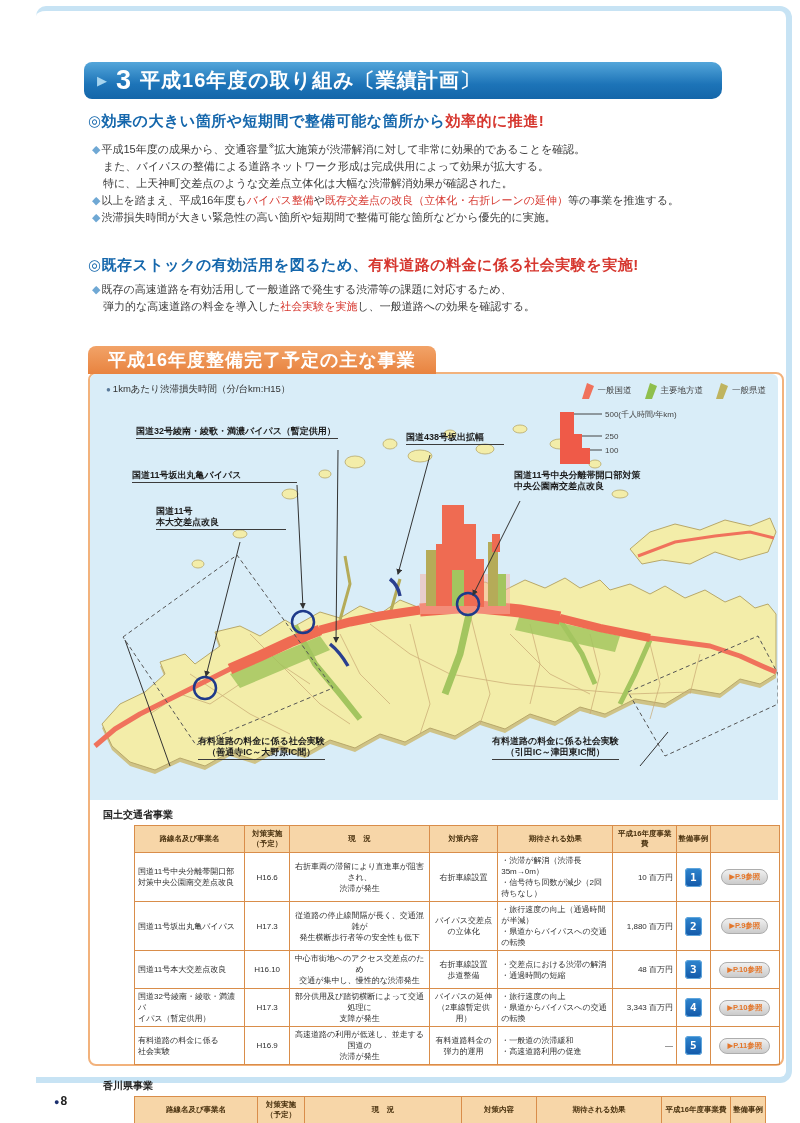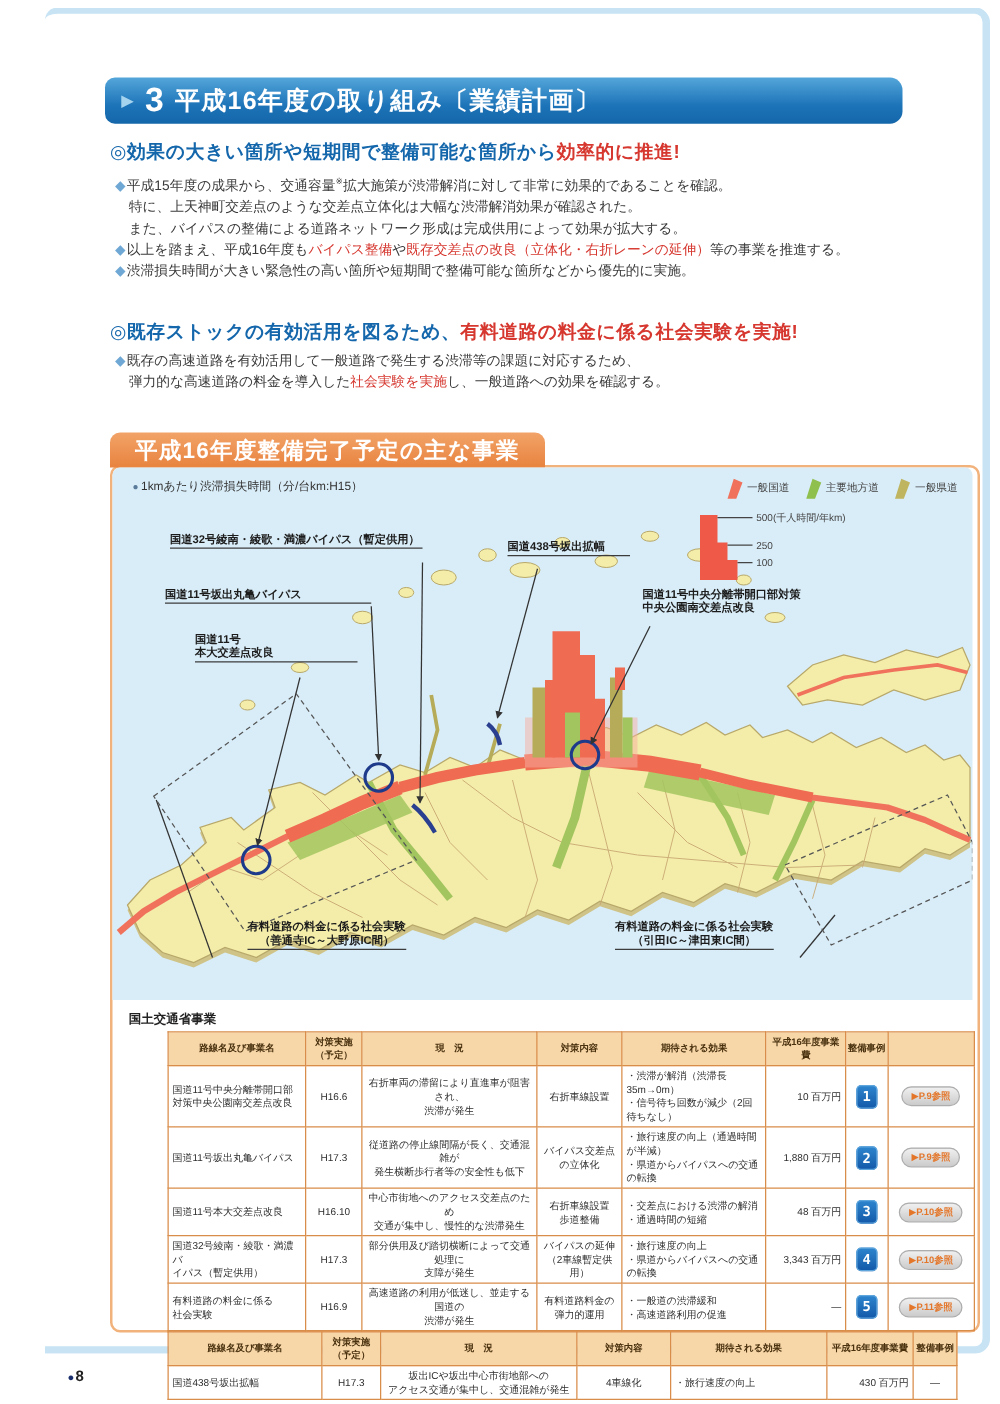--- a/index.html
+++ b/index.html
@@ -82,22 +82,22 @@
     <span class="num">3</span>
     <span class="ttl">平成16年度の取り組み〔業績計画〕</span>
   </div>
 
   <div class="sec" style="top:112px;">
     <div class="sec-h">
       <span>◎効果の大きい箇所や短期間で整備可能な箇所から</span><span class="h-red">効率的に推進!</span>
     </div>
     <div class="bullets">
       <div class="b"><span class="diamond">◆</span><span>平成15年度の成果から、交通容量</span><sup class="mark">※</sup><span>拡大施策が渋滞解消に対して非常に効果的であることを確認。</span></div>
+      <div class="b ind">また、バイパスの整備による道路ネットワーク形成は完成供用によって効果が拡大する。</div>
       <div class="b ind">特に、上天神町交差点のような交差点立体化は大幅な渋滞解消効果が確認された。</div>
-      <div class="b ind">また、バイパスの整備による道路ネットワーク形成は完成供用によって効果が拡大する。</div>
       <div class="b"><span class="diamond">◆</span><span>以上を踏まえ、平成16年度も</span><span class="red">バイパス整備</span><span>や</span><span class="red">既存交差点の改良（立体化・右折レーンの延伸）</span><span>等の事業を推進する。</span></div>
       <div class="b"><span class="diamond">◆</span><span>渋滞損失時間が大きい緊急性の高い箇所や短期間で整備可能な箇所などから優先的に実施。</span></div>
     </div>
   </div>
 
   <div class="sec" style="top:256px;">
     <div class="sec-h">
       <span>◎既存ストックの有効活用を図るため、</span><span class="h-red">有料道路の料金に係る社会実験を実施!</span>
     </div>
     <div class="bullets">
@@ -348,20 +348,21 @@
 弾力的運用</td>
           <td class="c-effect pre">・一般道の渋滞緩和
 ・高速道路利用の促進</td>
           <td class="c-cost">―</td>
           <td class="c-case"><span class="case-icon">5</span></td>
           <td class="c-refcell"><span class="ref-pill">▶P.11参照</span></td>
         </tr>
       </tbody>
         </table>
 
+      <div class="tcap" style="margin-top:14px;">香川県事業</div>
       <table class="pt">
         <tbody>
             <tr>
           <th class="c-name">路線名及び事業名</th>
           <th class="c-when">対策実施（予定）</th>
           <th class="c-status">現　況</th>
           <th class="c-measure">対策内容</th>
           <th class="c-effect">期待される効果</th>
           <th class="c-cost">平成16年度事業費</th>
           <th class="c-case">整備事例</th>

